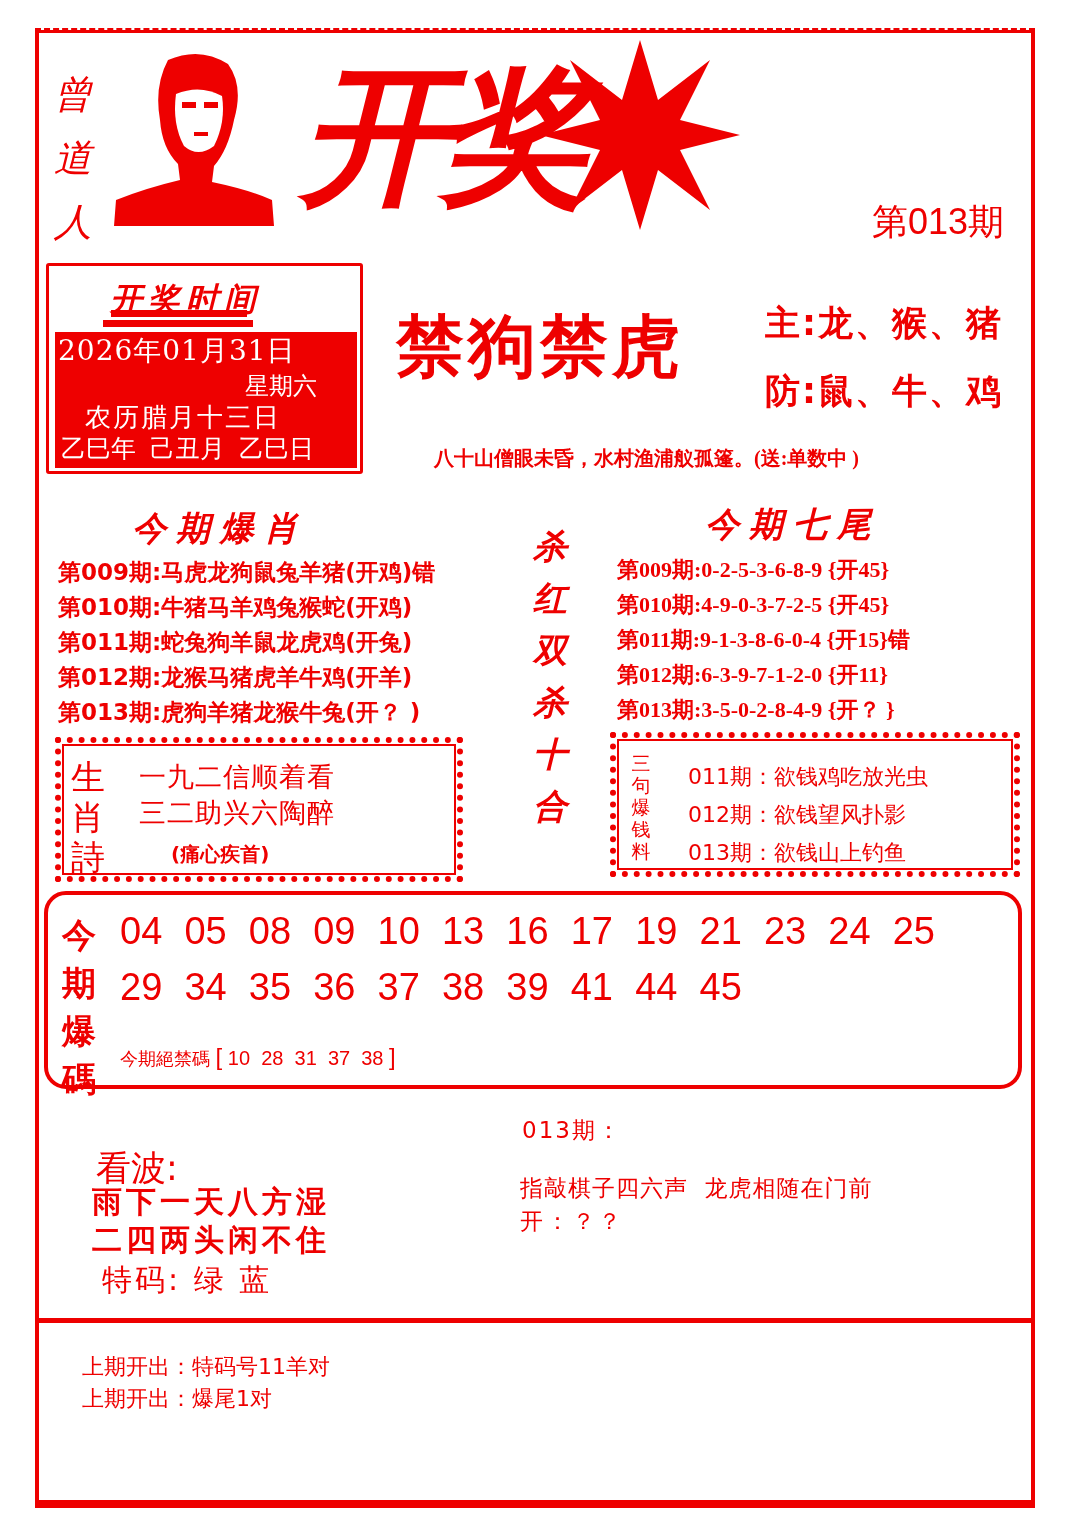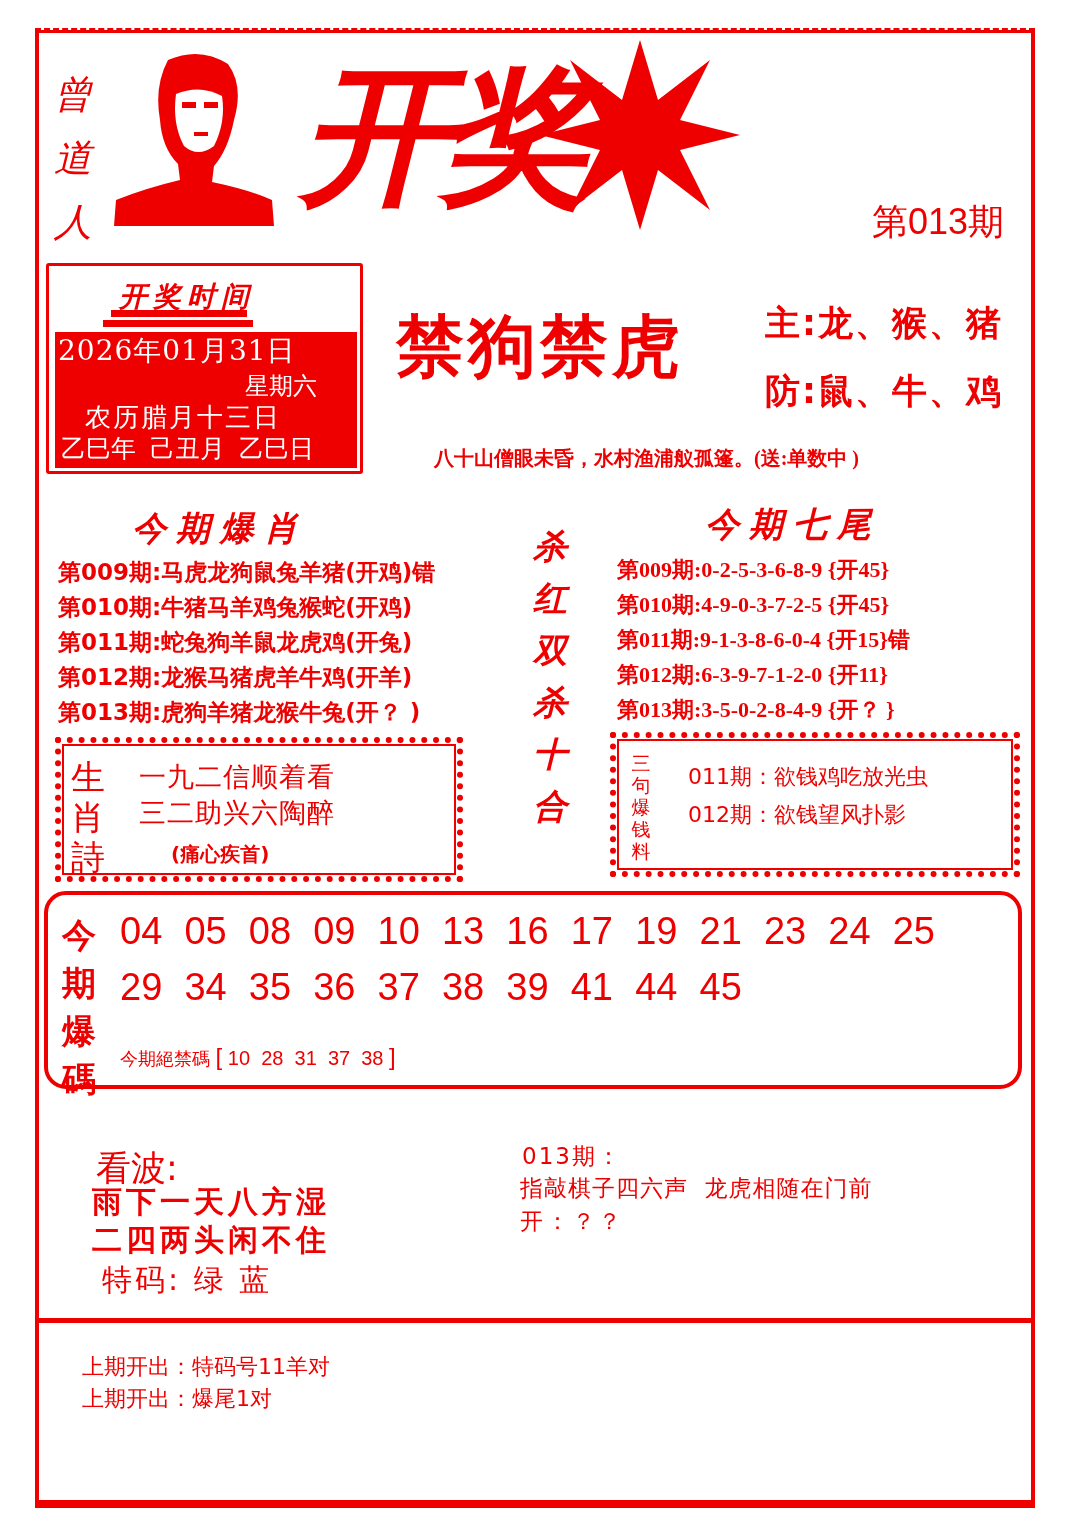--- a/index.html
+++ b/index.html
@@ -13,21 +13,21 @@
 
   
   .author { position: absolute; left: 48px; top: 62px; width: 50px; font-family: "DejaVu Serif", serif; font-size: 38px; line-height: 64px; text-align: center; font-style: italic; }
   .portrait { position: absolute; left: 110px; top: 50px; width: 170px; height: 176px; }
   .logo-text { position: absolute; left: 300px; top: 40px; font-family: "DejaVu Serif", serif; font-size: 150px; font-weight: bold; font-style: italic; letter-spacing: -10px; line-height: 190px; }
   .logo-star { position: absolute; left: 540px; top: 40px; width: 200px; height: 190px; }
   .issue-label { position: absolute; left: 872px; top: 198px; font-family: "Liberation Sans", sans-serif; font-size: 36px; }
 
   
   .draw-box { position: absolute; left: 46px; top: 263px; width: 317px; height: 211px; border: 3px solid #ee0000; border-radius: 3px; }
-  .draw-title { position: absolute; left: 70px; top: 12px; font-family: "DejaVu Serif", serif; font-size: 28px; font-weight: bold; font-style: italic; letter-spacing: 6px; }
+  .draw-title { position: absolute; left: 61px; top: 12px; font-family: "DejaVu Serif", serif; font-size: 32px; font-weight: bold; font-style: italic; letter-spacing: 6px; }
   .draw-line1 { position: absolute; left: 62px; top: 44px; width: 136px; height: 7px; background: #ee0000; }
   .draw-line2 { position: absolute; left: 54px; top: 54px; width: 150px; height: 7px; background: #ee0000; }
   .draw-red { position: absolute; left: 6px; top: 66px; width: 302px; height: 136px; background: #ee0000; color: #fff; font-family: "DejaVu Serif", serif; }
   .draw-date { position: absolute; left: 3px; top: 0px; font-size: 28px; letter-spacing: 1px; }
   .draw-weekday { position: absolute; left: 190px; top: 38px; font-size: 24px; }
   .draw-lunar { position: absolute; left: 30px; top: 68px; font-size: 26px; letter-spacing: 2px; }
   .draw-ganzhi { position: absolute; left: 6px; top: 100px; font-size: 25px; word-spacing: 6px; }
 
   
   .ban-title { position: absolute; left: 396px; top: 302px; font-family: "DejaVu Serif", serif; font-size: 68px; font-weight: bold; letter-spacing: 4px; }
@@ -66,21 +66,21 @@
   .ban-nums .label { font-size: 18px; }
   .ban-nums .bracket { font-size: 24px; }
 
   
   .wave-title { position: absolute; left: 96px; top: 1145px; font-size: 35px; font-family: "DejaVu Sans", sans-serif; }
   .wave-l1, .wave-l2 { position: absolute; left: 92px; font-size: 30px; font-weight: bold; letter-spacing: 4px; font-family: "DejaVu Sans", sans-serif; }
   .wave-l1 { top: 1182px; }
   .wave-l2 { top: 1220px; }
   .wave-special { position: absolute; left: 102px; top: 1260px; font-size: 30px; letter-spacing: 3px; font-family: "DejaVu Sans", sans-serif; }
 
-  .riddle-issue { position: absolute; left: 522px; top: 1115px; font-size: 23px; letter-spacing: 2px; font-family: "DejaVu Sans", sans-serif; margin-top: 26px; }
+  .riddle-issue { position: absolute; left: 522px; top: 1115px; font-size: 23px; letter-spacing: 2px; font-family: "DejaVu Sans", sans-serif; }
   .riddle-text { position: absolute; left: 520px; top: 1173px; font-size: 23px; letter-spacing: 1px; font-family: "DejaVu Sans", sans-serif; white-space: pre; }
   .riddle-open { position: absolute; left: 520px; top: 1206px; font-size: 23px; letter-spacing: 3px; font-family: "DejaVu Sans", sans-serif; }
 
   .last-l1, .last-l2 { position: absolute; left: 82px; font-size: 22px; font-family: "DejaVu Sans", sans-serif; }
   .last-l1 { top: 1352px; }
   .last-l2 { top: 1384px; }
 </style>
 </head>
 <body>
 
@@ -166,20 +166,21 @@
   <div class="money-vert">
     <div>三</div>
     <div>句</div>
     <div>爆</div>
     <div>钱</div>
     <div>料</div>
   </div>
   <div class="money-list">
     <div>011期：欲钱鸡吃放光虫</div>
     <div>012期：欲钱望风扑影</div>
+    <div>013期：欲钱山上钓鱼</div>
   </div>
 </div>
 
 <div class="hot-box red">
   <div class="hot-vert">
     <div>今</div>
     <div>期</div>
     <div>爆</div>
     <div>碼</div>
   </div>

